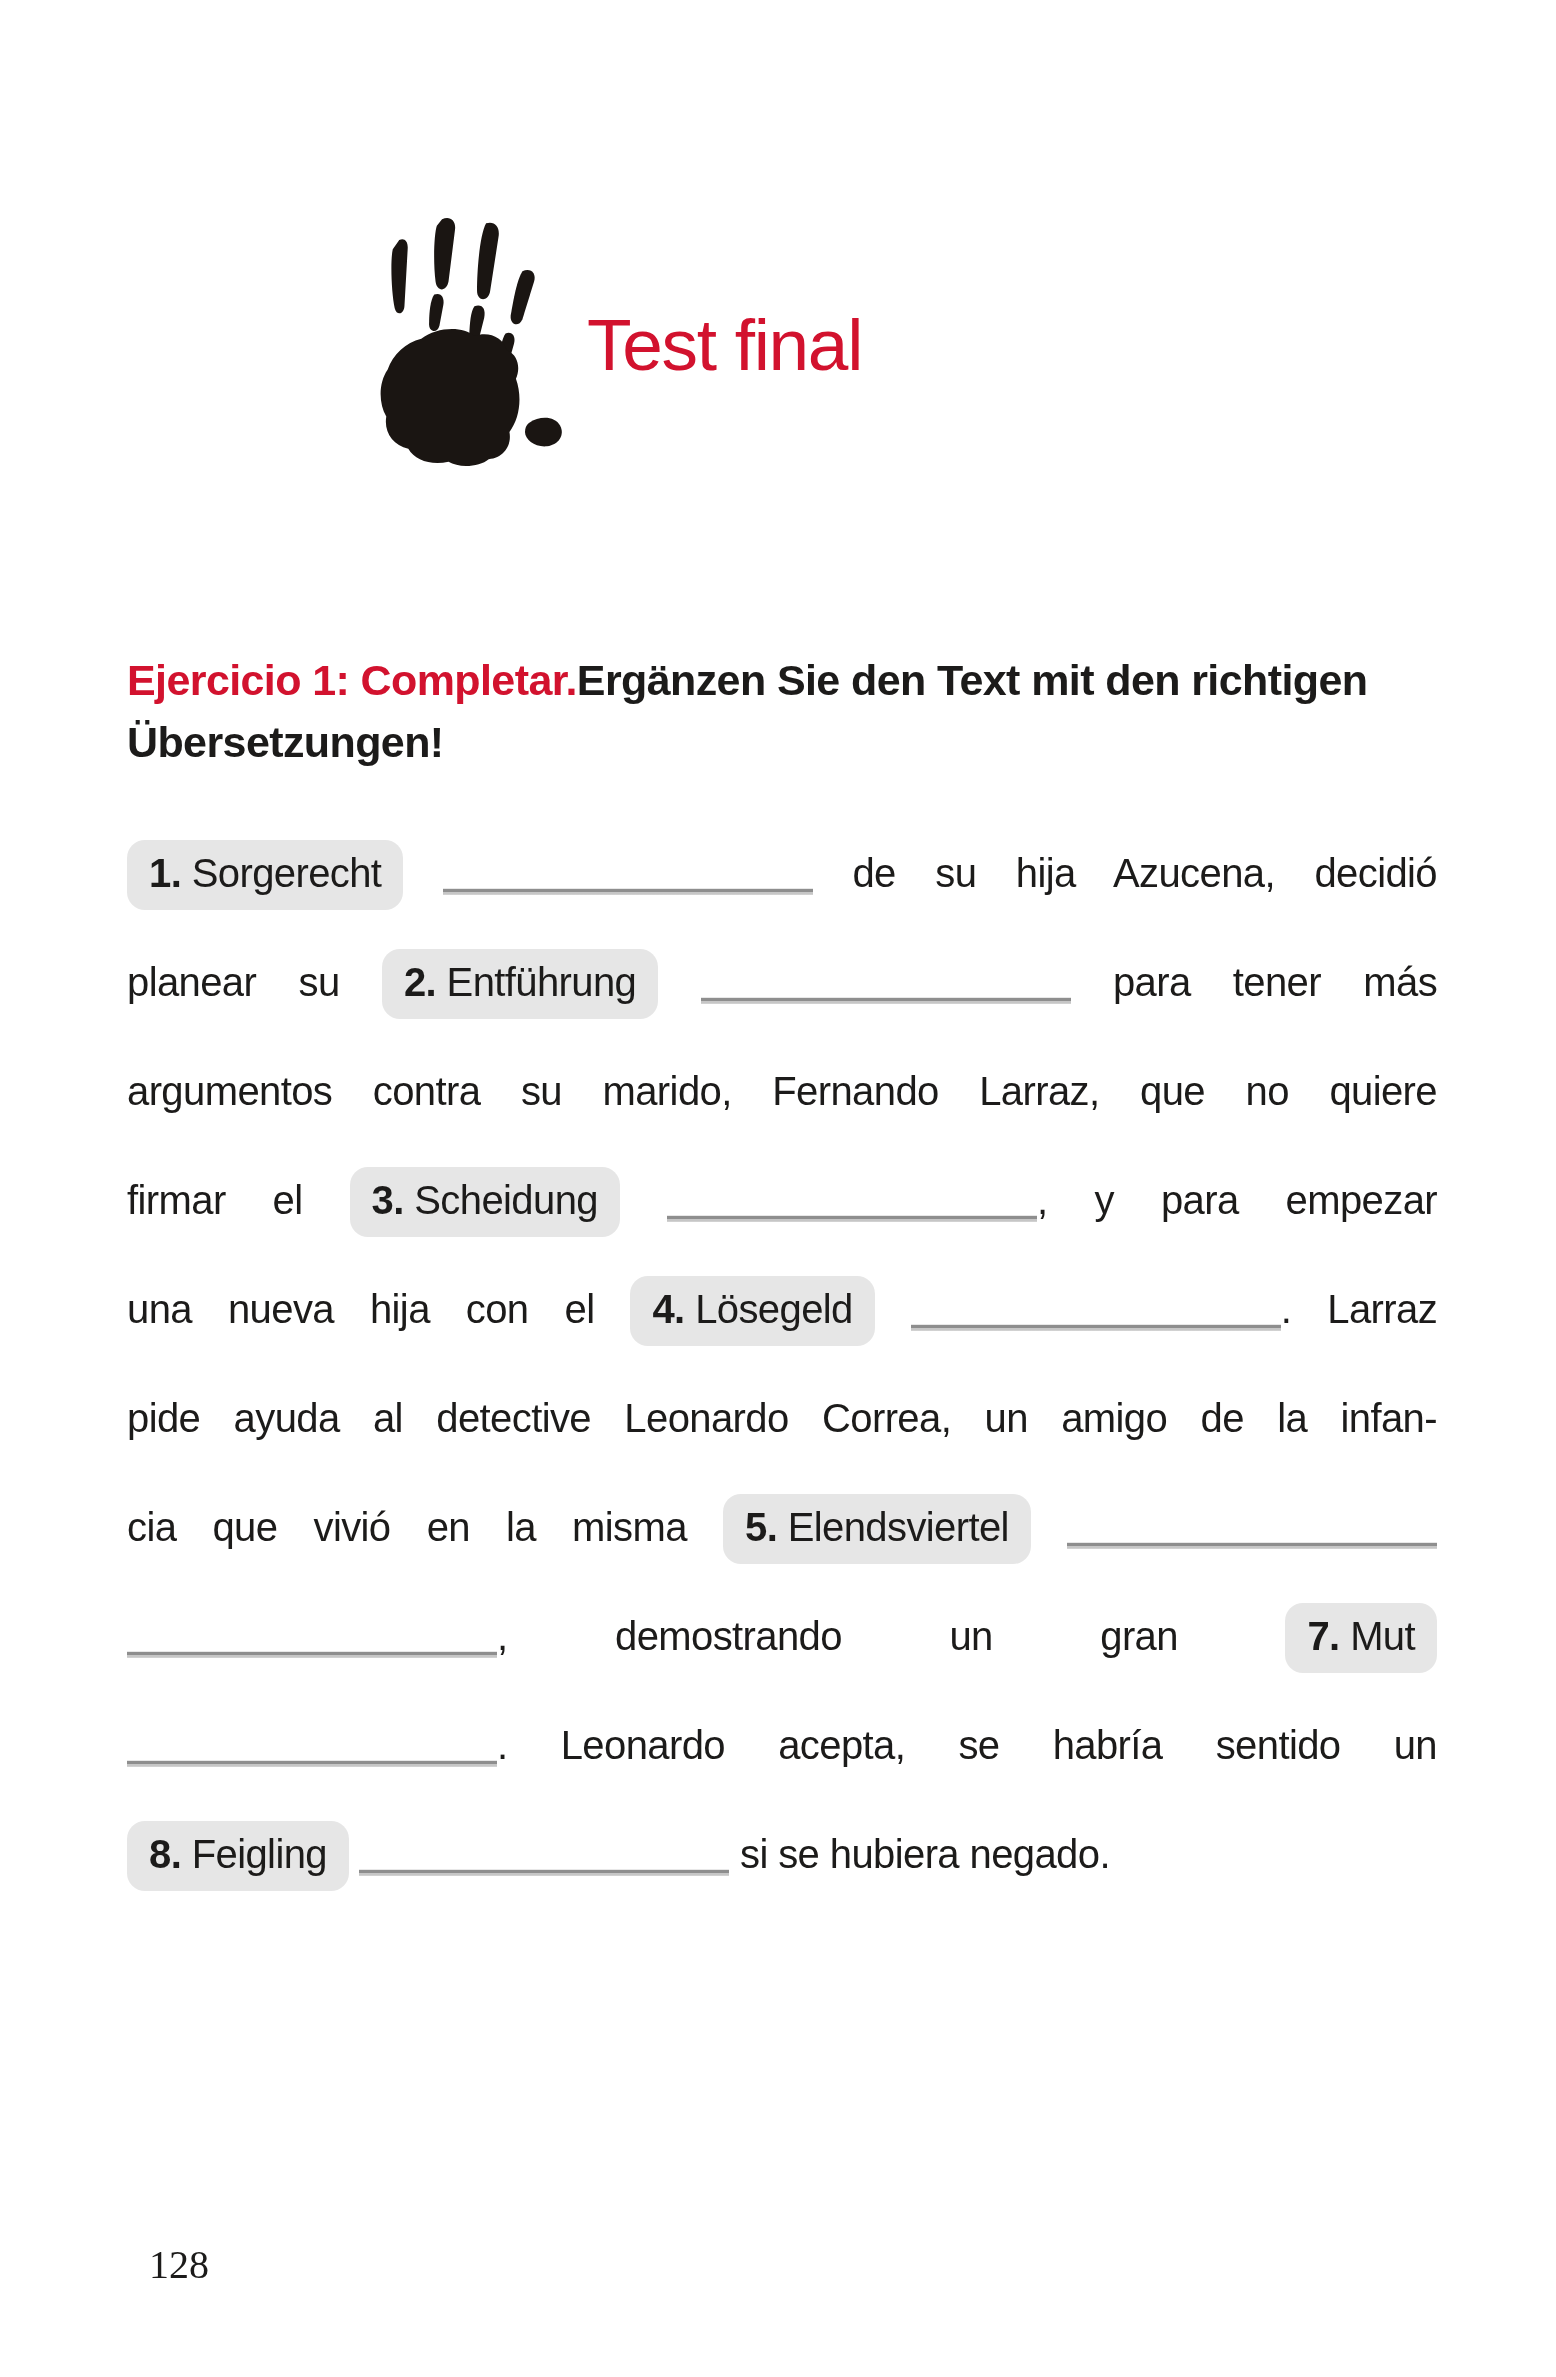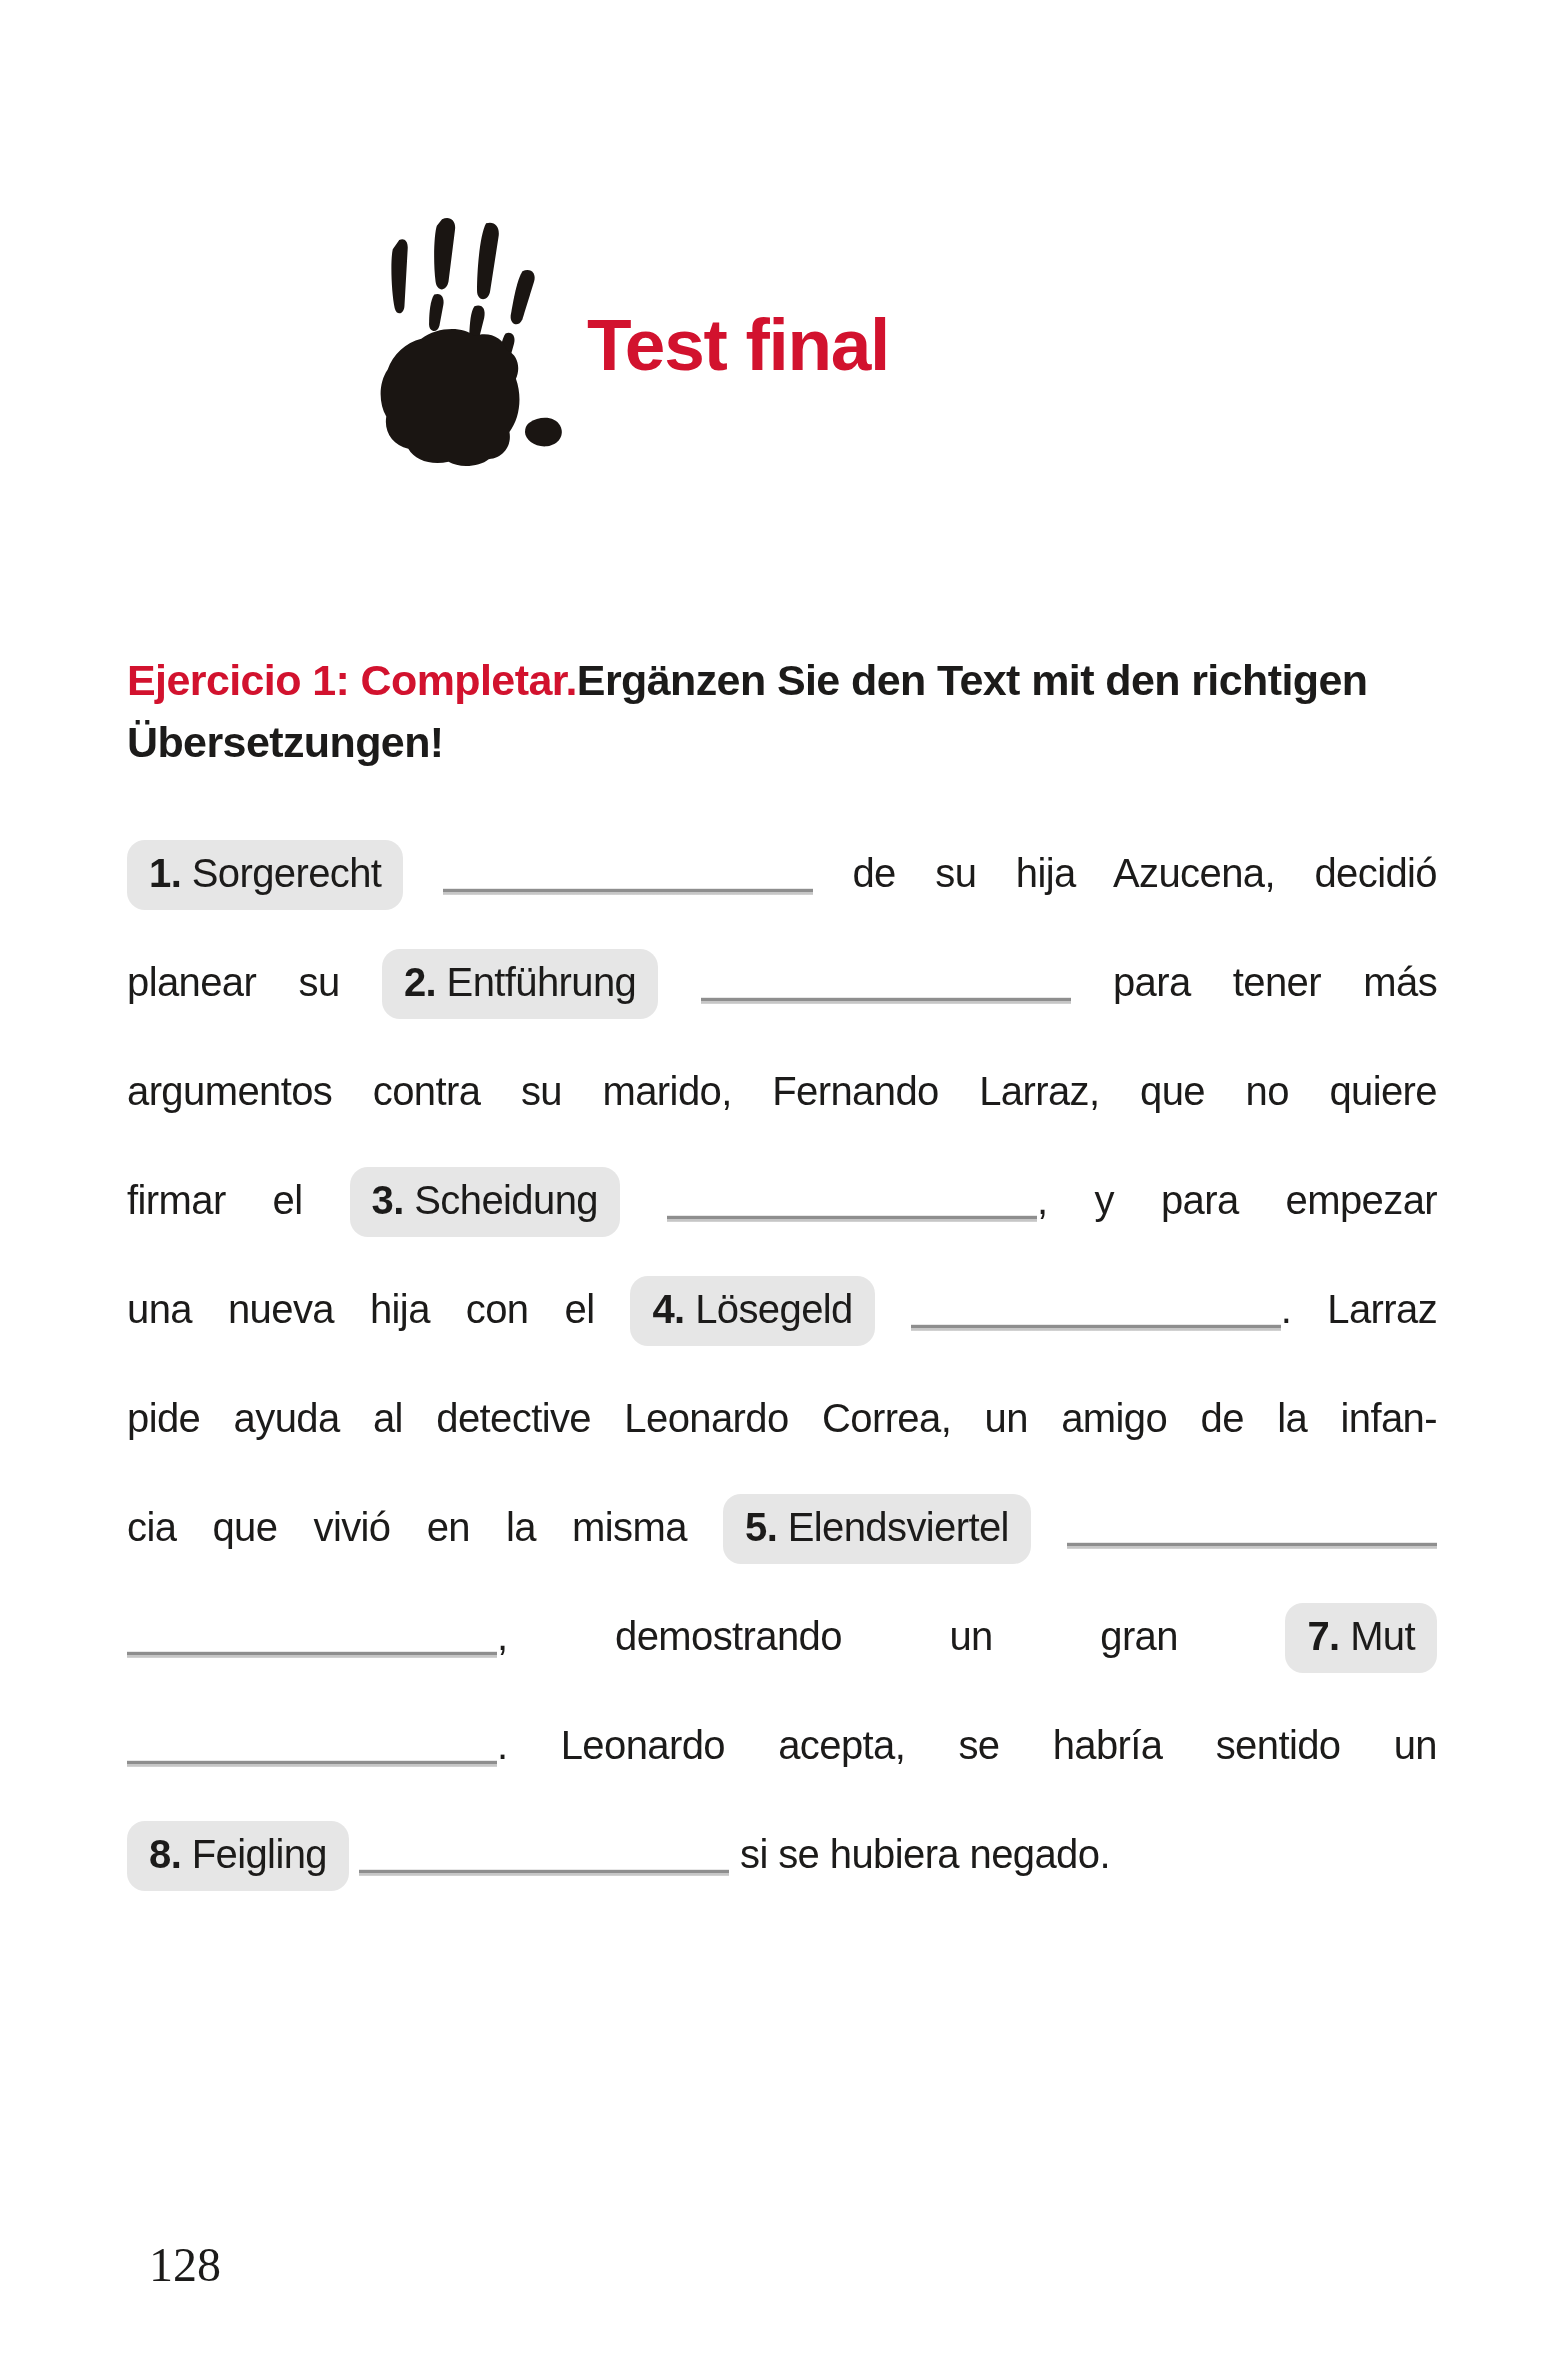--- a/index.html
+++ b/index.html
@@ -10,21 +10,21 @@
     background:#ffffff;
     font-family:"Liberation Sans",sans-serif;
     color:#1c1b1a;
     overflow:hidden;
   }
   
   .title-block{position:absolute;left:359px;top:209px;width:778px;height:272px;}
   .handprint{position:absolute;left:0;top:0;width:227px;height:258px;}
   .title{
     position:absolute;left:228px;top:97px;margin:0;
-    font-size:73px;line-height:78px;font-weight:bold;letter-spacing:-1.3px;
+    font-size:73px;line-height:78px;font-weight:normal;letter-spacing:-1.3px;
     color:var(--accent-red,#d2122e);white-space:nowrap;
   }
   
   .exercise-heading{
     position:absolute;left:127px;top:649px;width:1317px;margin:0;
     font-size:43px;line-height:62px;font-weight:bold;letter-spacing:-0.6px;
     color:#1c1b1a;text-align:left;
   }
   .ex-label{color:var(--accent-red,#d2122e);margin-right:0;}
   
@@ -48,21 +48,21 @@
   .pill .num{font-weight:bold;}
   .blank{
     display:inline-block;width:370px;height:5.8px;
     background:linear-gradient(180deg,var(--blank-dark,#8e8e8e) 55%,var(--blank-light,#c6c6c6) 55%);
     transform:translateY(7.8px);
   }
   
   .page-number{
     position:absolute;left:149px;top:2243px;
     font-family:"Liberation Serif",serif;
-    font-size:48px;line-height:43px;color:#1c1b1a;
+    font-size:40px;line-height:43px;color:#1c1b1a;
   }
 </style>
 </head>
 <body>
 
 <div class="page">
 
   <header class="title-block">
     <span class="handprint">
       <svg width="227" height="258" viewBox="0 0 350 398" xmlns="http://www.w3.org/2000/svg">

